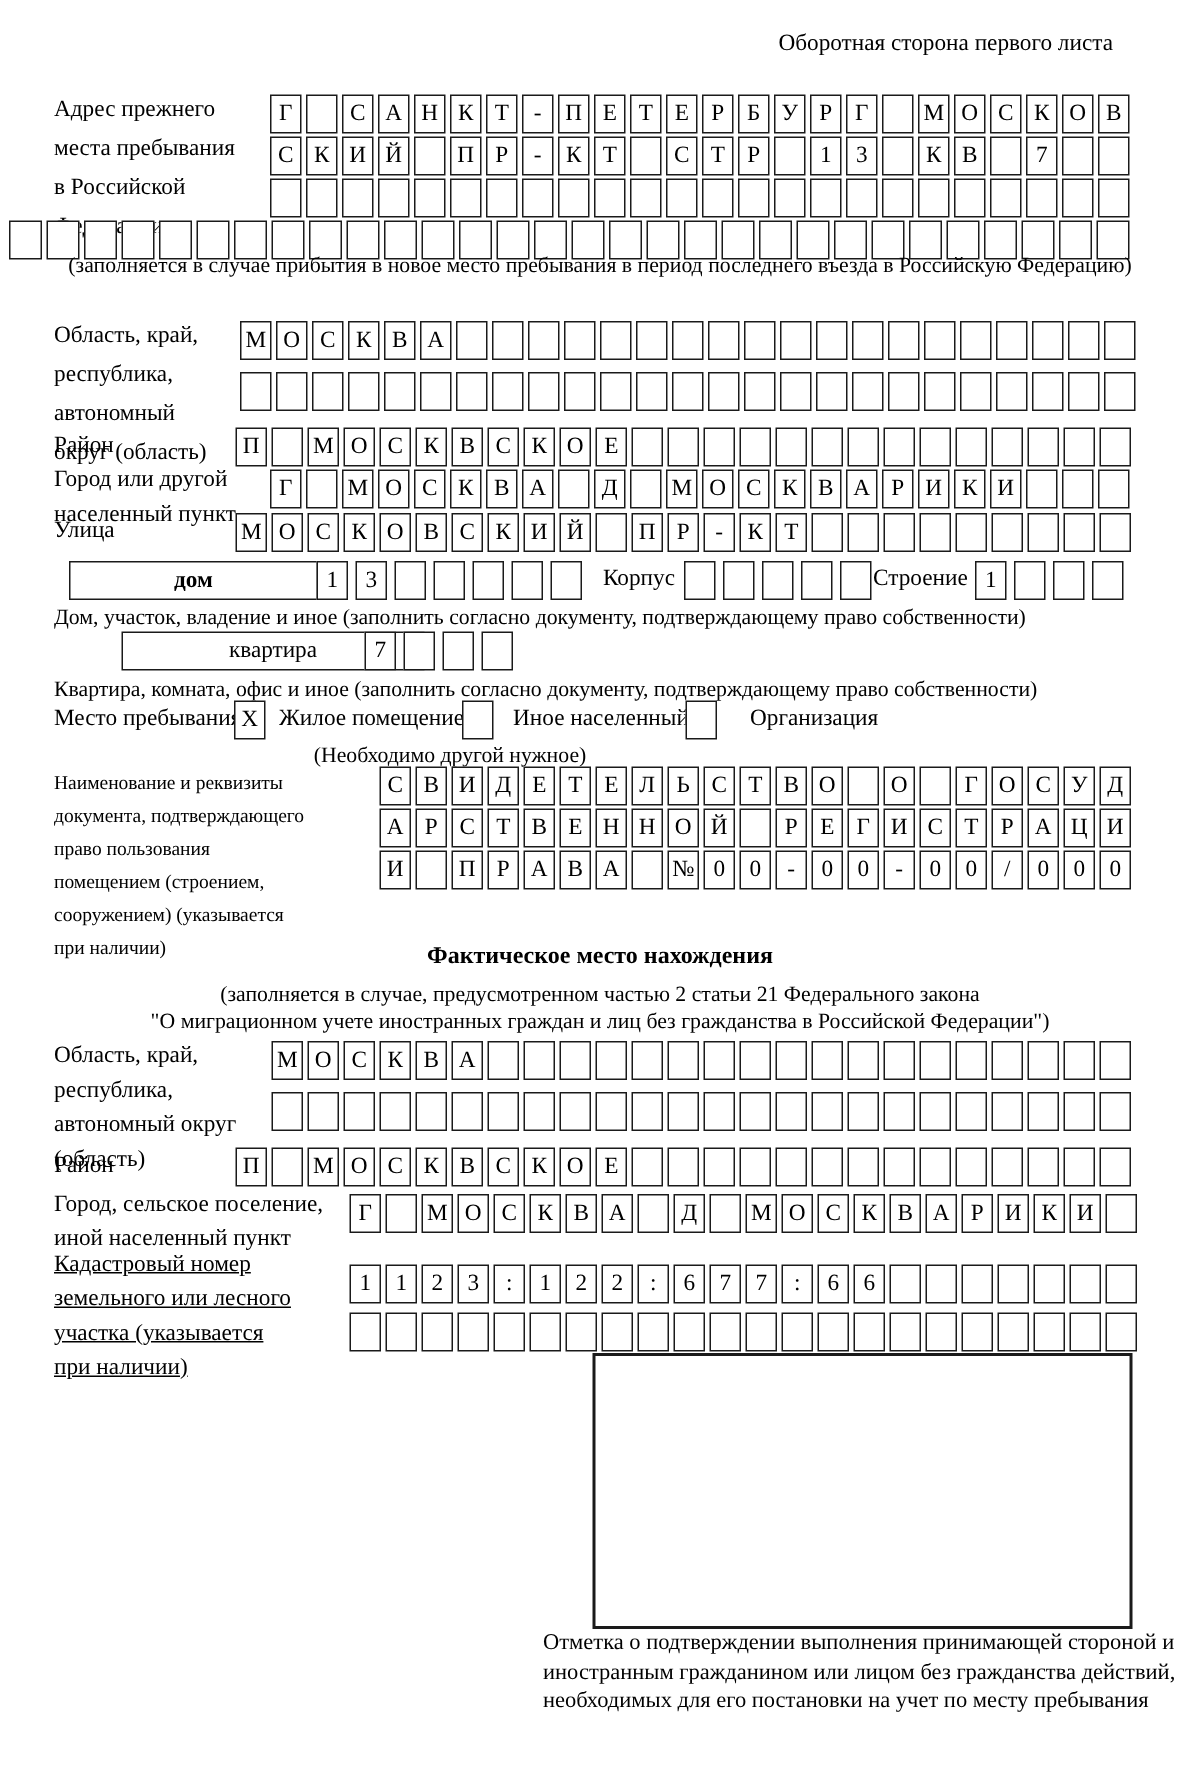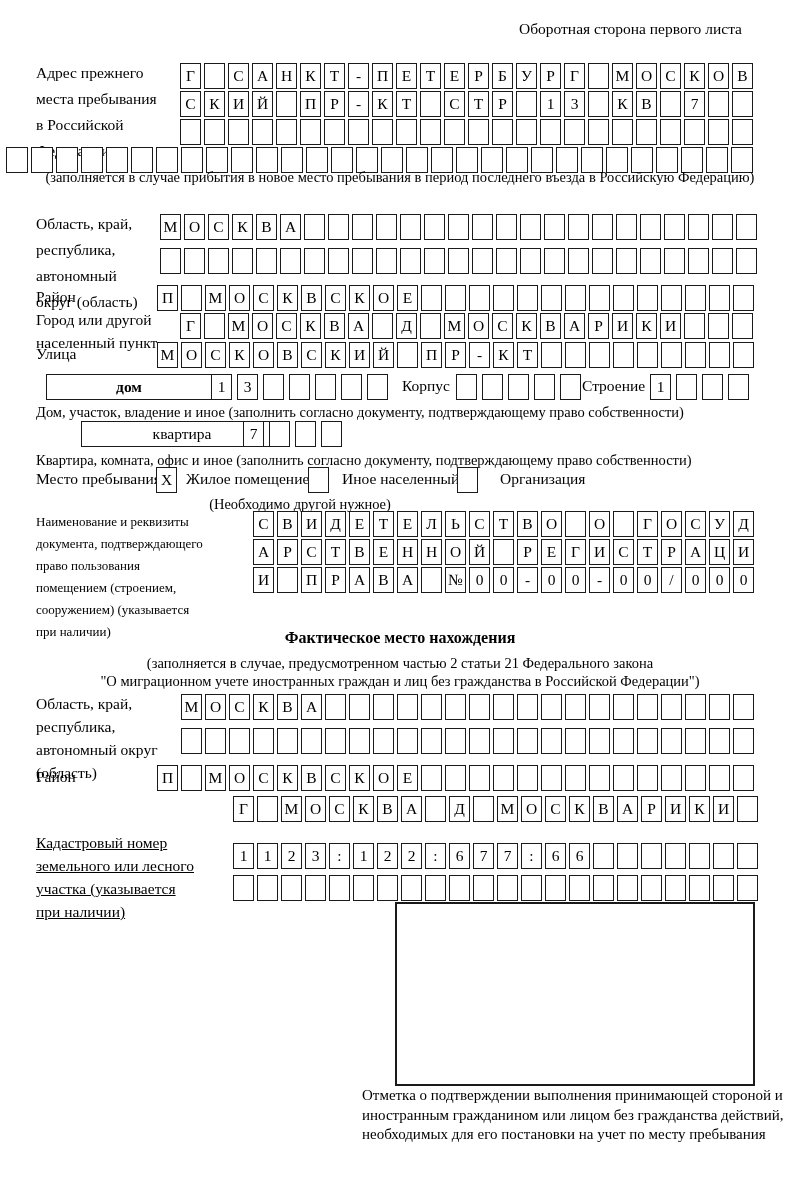--- a/index.html
+++ b/index.html
@@ -503,20 +503,22 @@
       <span class="box"></span>
       <span class="box"></span>
       <span class="box"></span>
       <span class="box"></span>
       <span class="box"></span>
       <span class="box"></span>
       <span class="box"></span>
       <span class="box"></span>
     </div>
 
+  <div class="abs lbl2" style="top:791px;left:36px;">Город, сельское поселение,
+иной населенный пункт</div>
   <div class="boxes" style="top:796px;left:233px;">
       <span class="box">Г</span>
       <span class="box"></span>
       <span class="box">М</span>
       <span class="box">О</span>
       <span class="box">С</span>
       <span class="box">К</span>
       <span class="box">В</span>
       <span class="box">А</span>
       <span class="box"></span>

